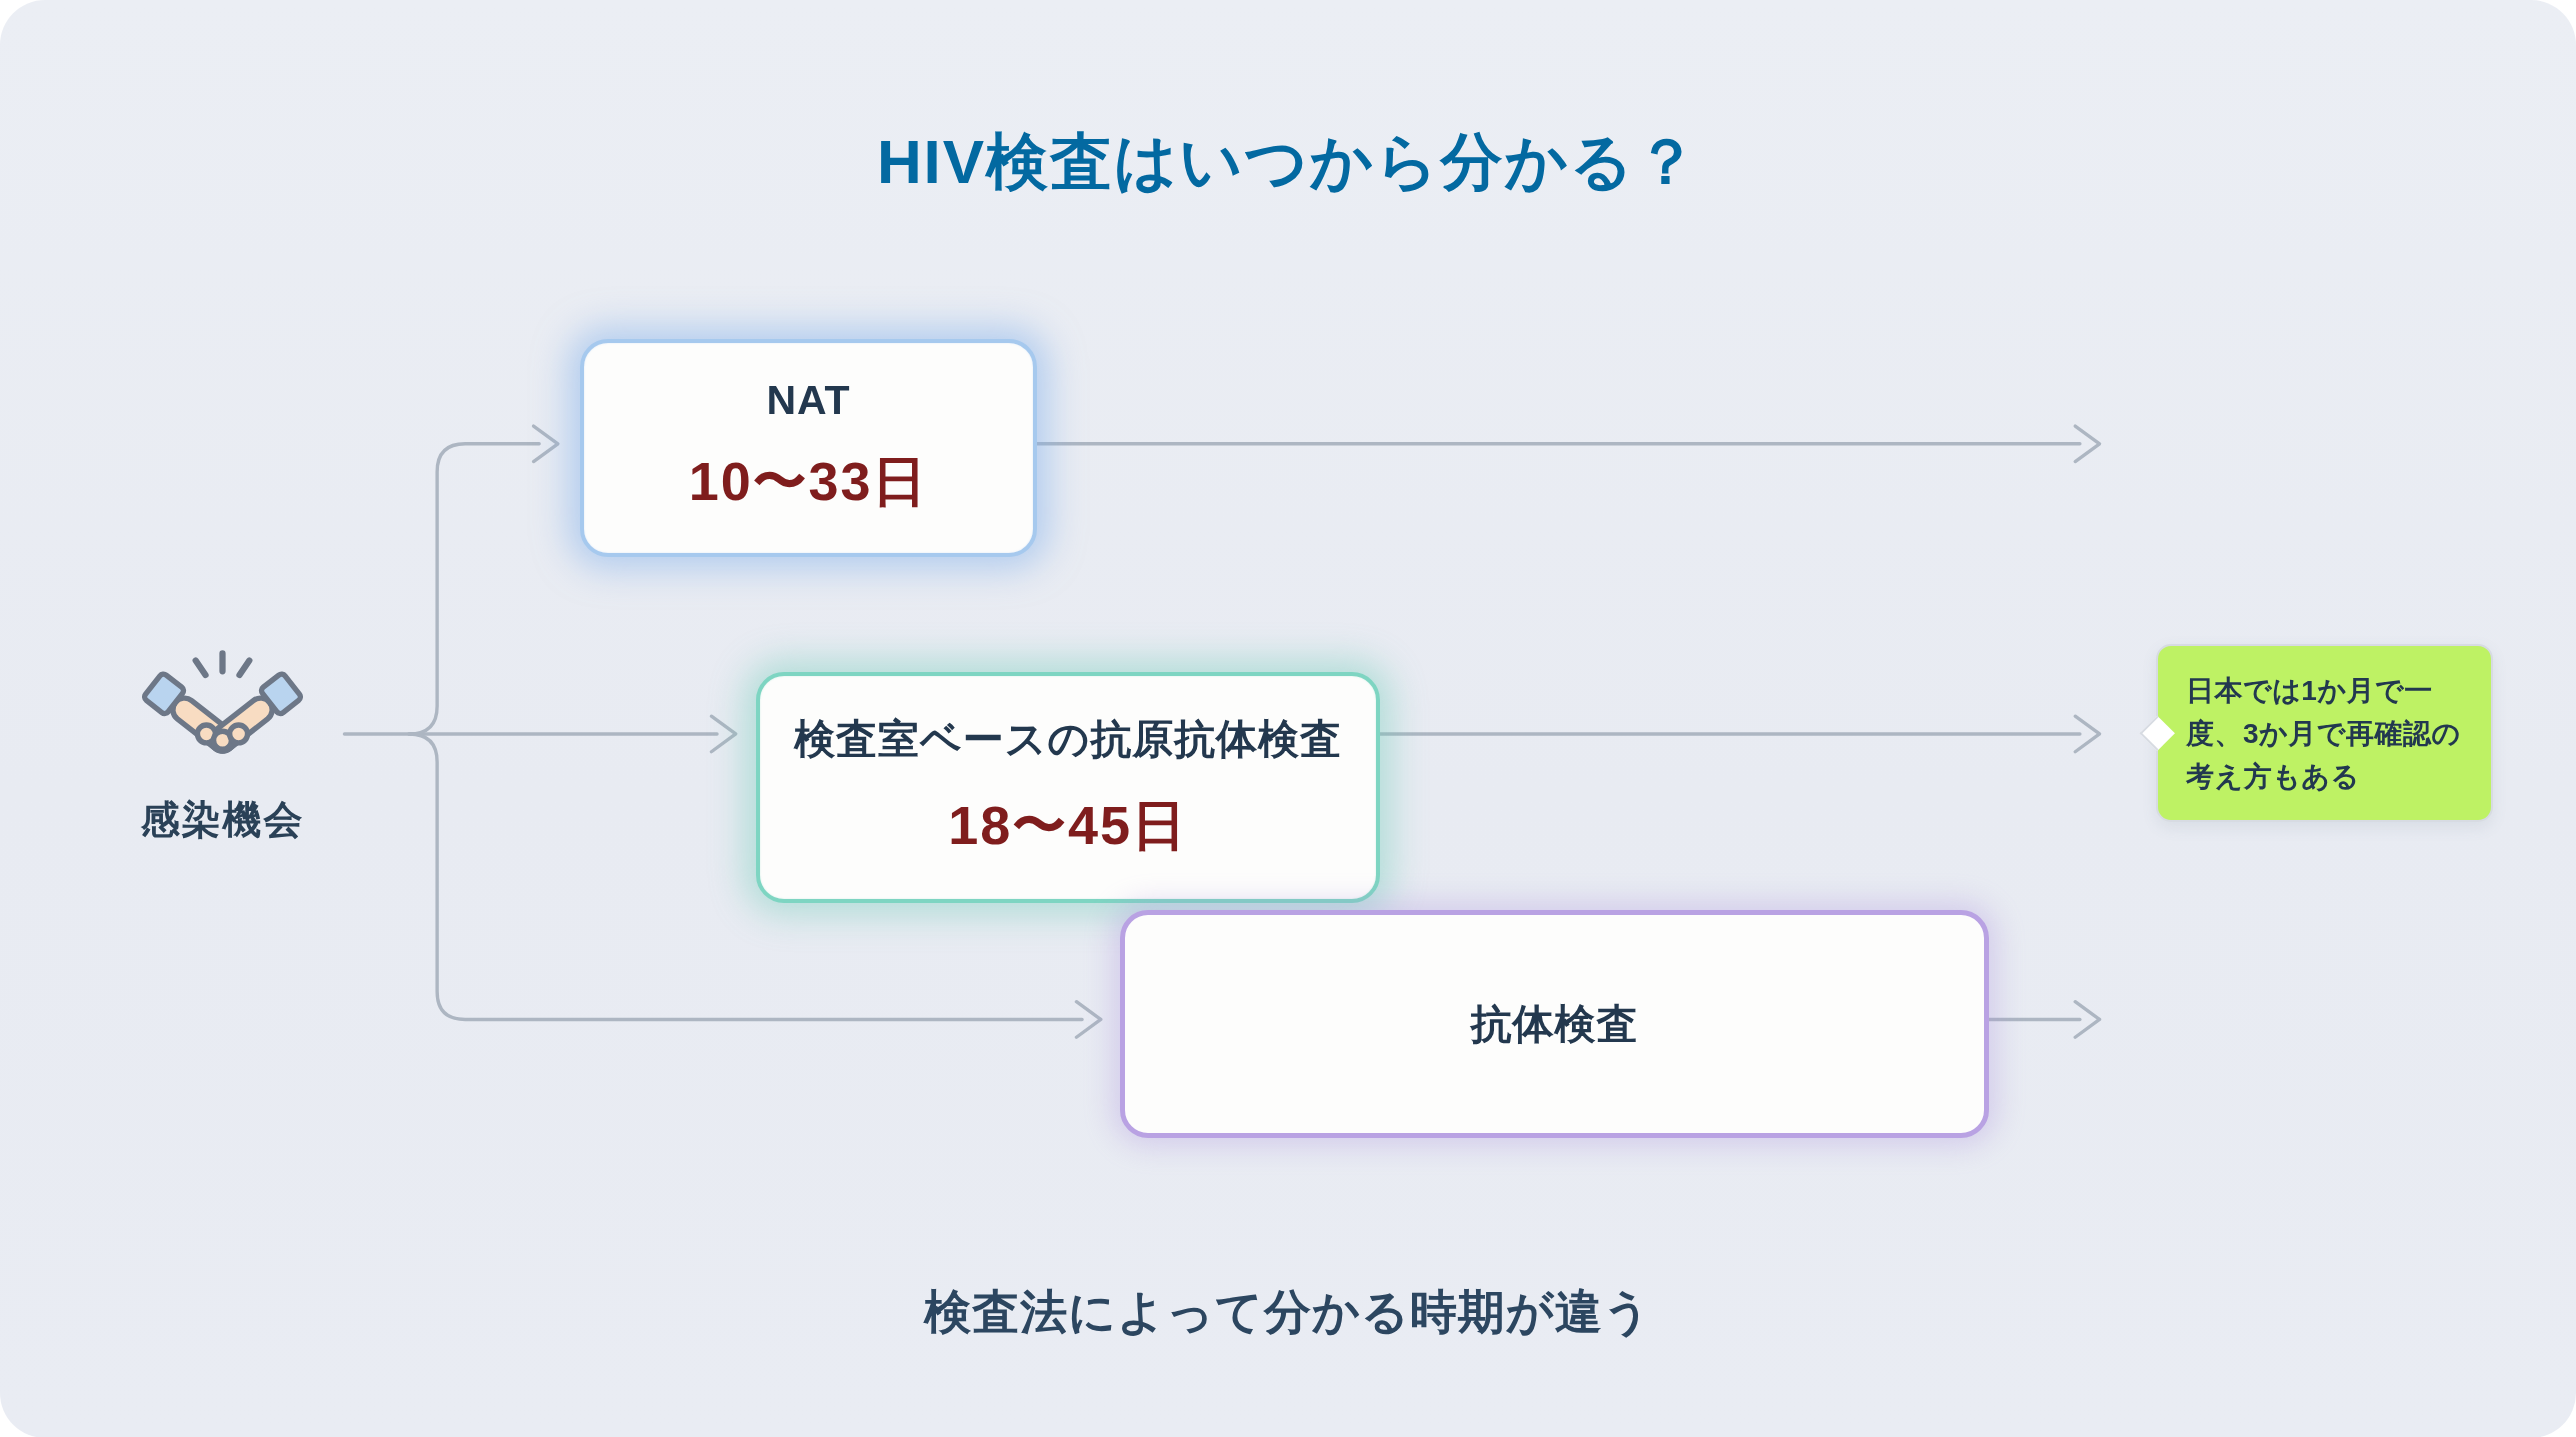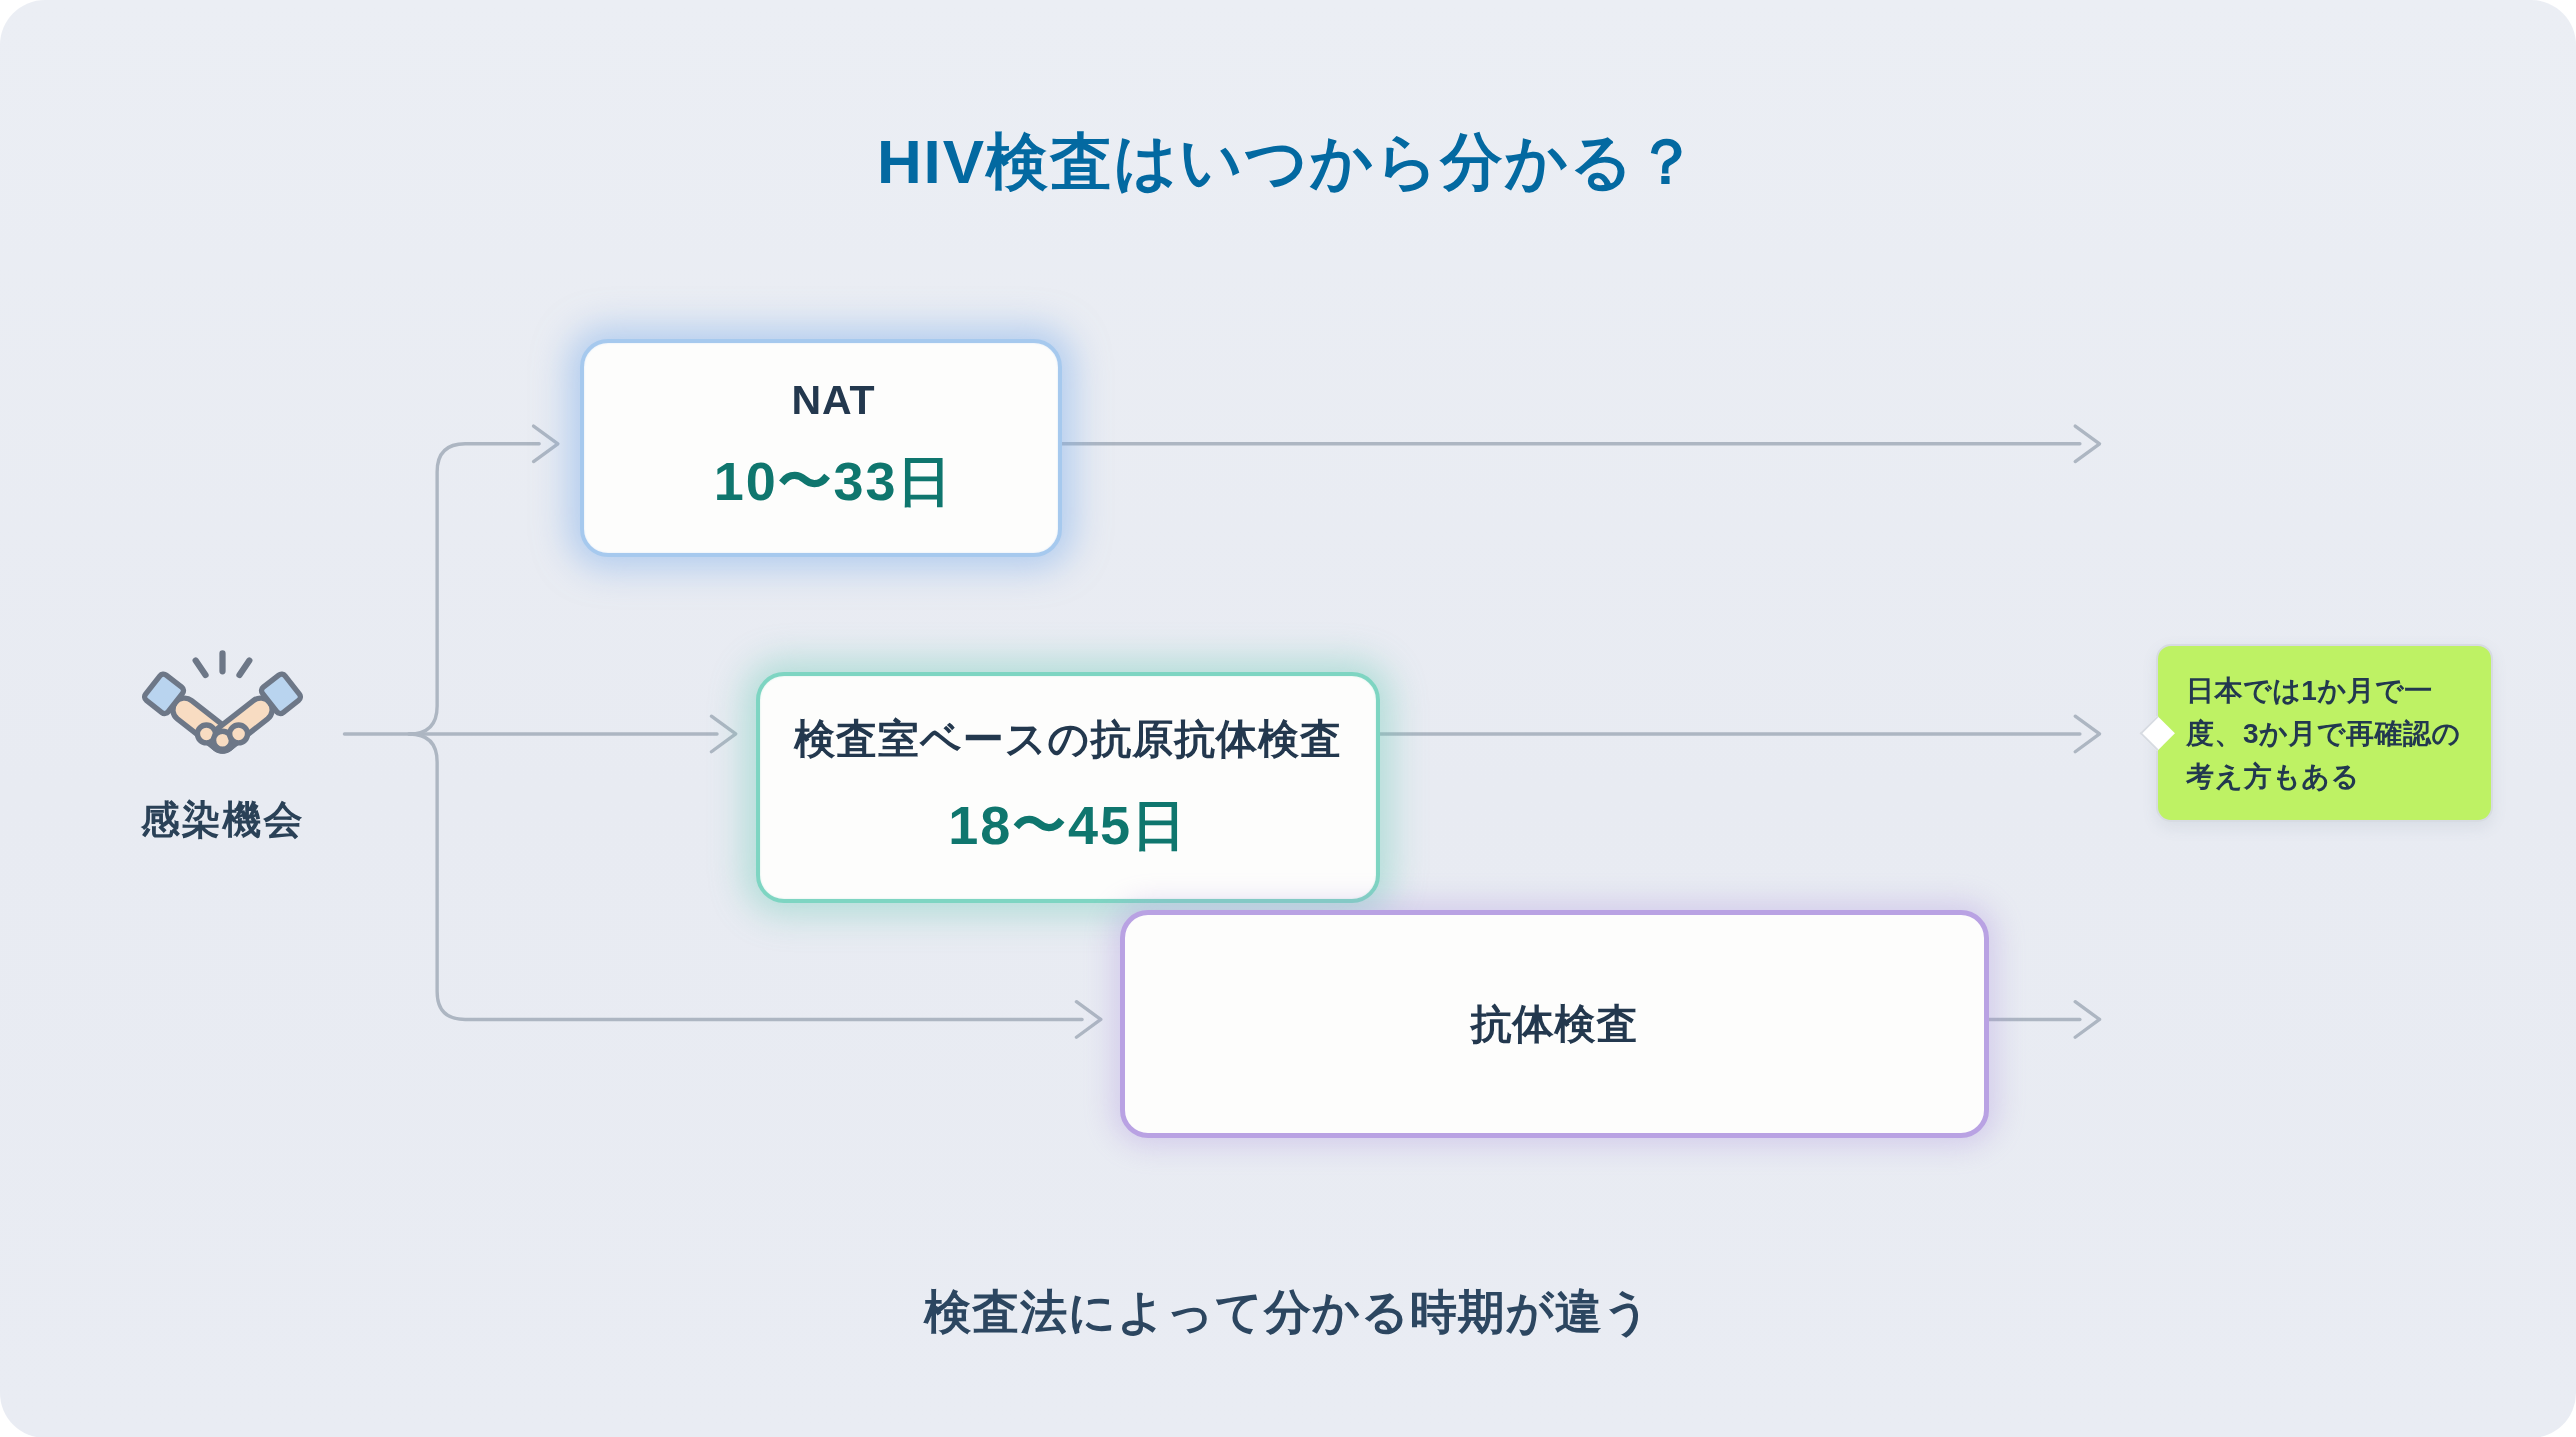--- a/index.html
+++ b/index.html
@@ -28,26 +28,25 @@
     display:flex;flex-direction:column;align-items:center;
   }
   .source-label{
     margin-top:15px;font-size:39px;font-weight:600;color:#2a4157;letter-spacing:1.9px;white-space:nowrap;
   }
   .node{
     position:absolute;background:#fdfdfc;border-radius:28px;
     display:flex;flex-direction:column;align-items:center;justify-content:center;gap:22.5px;
   }
   .node-label{font-size:41px;font-weight:600;color:#23384e;letter-spacing:0.9px;white-space:nowrap;}
-  .node-value{font-size:54px;font-weight:700;color:#0f766e;letter-spacing:1.9px;white-space:nowrap;}
+  .node-value{font-size:54px;font-weight:700;color:#7f1d1d;letter-spacing:1.9px;white-space:nowrap;}
   .node-nat{
     left:580px;top:339px;width:449px;height:210px;
     border:4.7px solid #a6c9ee;
     box-shadow:0 0 34px 11.2px rgba(128,175,236,.50), inset 0 0 1.9px rgba(128,175,236,.3);
-    padding-left:25px;
   }
   .node-lab{
     left:756px;top:624px;width:616px;height:223px;
     border:4.7px solid #7ed5c2;
     box-shadow:0 0 34px 11.2px rgba(104,202,180,.42), inset 0 0 1.9px rgba(104,202,180,.3);
     margin-top:48px;
   }
   .node-antibody{
     left:1120px;top:910px;width:859px;height:218px;
     border:5.6px solid #b9a2e3;

